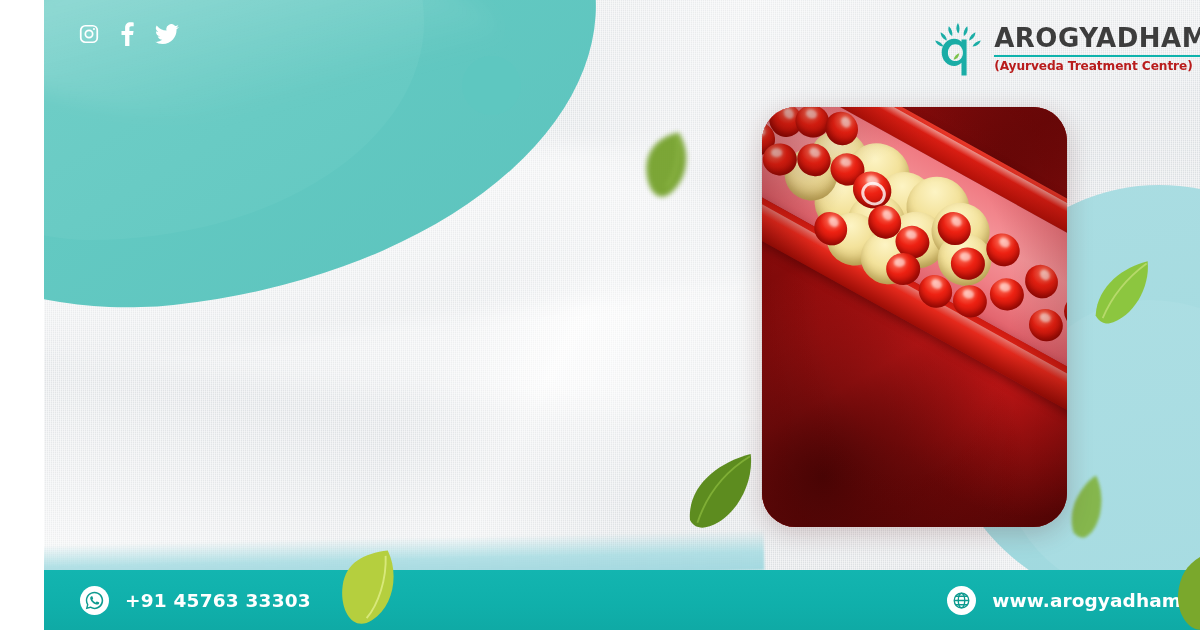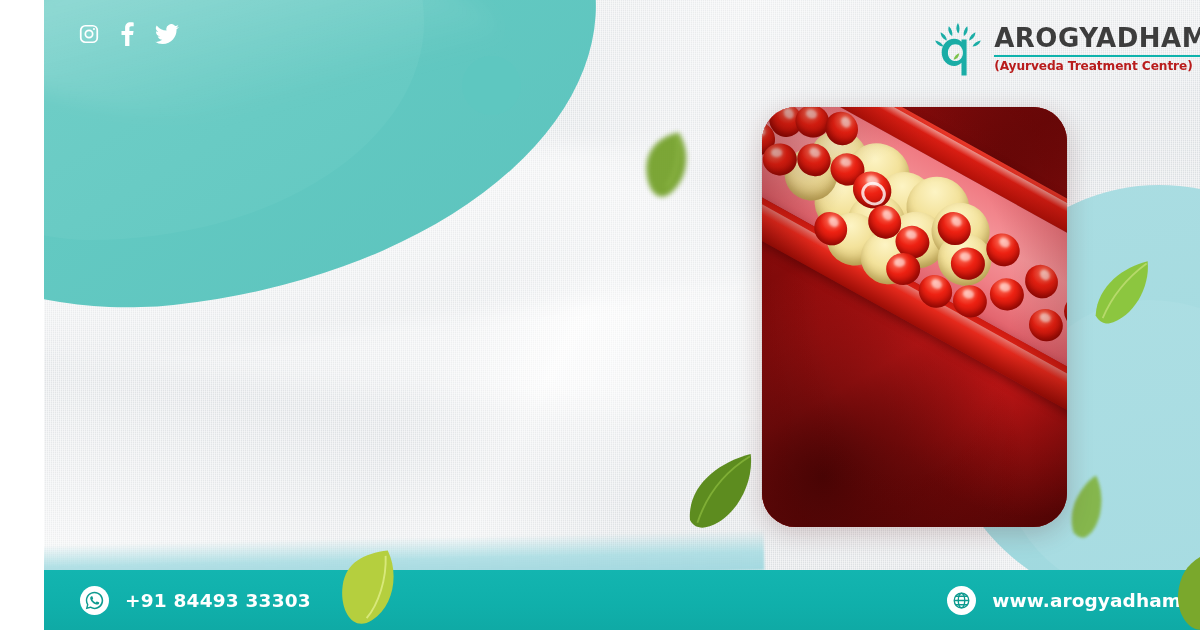--- a/index.html
+++ b/index.html
@@ -533,21 +533,21 @@
   </div>
 
   <div class="footer">
     <div class="footer-inner">
       <div class="contact">
         <span class="badge">
           <svg width="19" height="19" viewBox="0 0 24 24" fill="#0e9a8f">
             <path d="M12 .9C5.9.9 1 5.8 1 11.9c0 2 .5 3.9 1.5 5.5L1 23.1l5.9-1.5c1.6.9 3.3 1.3 5.1 1.3 6.1 0 11-4.9 11-11S18.1.9 12 .9zm0 20.1c-1.7 0-3.3-.5-4.7-1.3l-.3-.2-3.5.9.9-3.4-.2-.4a9.03 9.03 0 0 1-1.4-4.8c0-5 4.1-9.1 9.1-9.1s9.1 4.1 9.1 9.1-4.1 9.2-9 9.2zm5.1-6.8c-.3-.1-1.7-.8-1.9-.9-.3-.1-.4-.1-.6.1-.2.3-.7.9-.8 1-.2.2-.3.2-.6.1-.3-.1-1.2-.4-2.2-1.4-.8-.7-1.4-1.6-1.5-1.9-.2-.3 0-.4.1-.6l.4-.5c.1-.2.2-.3.3-.5 0-.2 0-.4-.1-.5 0-.1-.6-1.5-.8-2-.2-.5-.4-.4-.6-.4h-.5c-.2 0-.5.1-.7.3-.3.3-1 .9-1 2.3s1 2.7 1.1 2.9c.1.2 2 3 4.7 4.2.7.3 1.2.5 1.6.6.7.2 1.3.2 1.8.1.6-.1 1.7-.7 1.9-1.4.2-.7.2-1.3.2-1.4-.1-.2-.3-.3-.6-.4z"></path>
           </svg>
         </span>
-        <span class="contact-text">+91 84493 33303</span>
+        <span class="contact-text">+91 45763 33303</span>
       </div>
       <div class="contact">
         <span class="badge">
           <svg width="19" height="19" viewBox="0 0 24 24" fill="none" stroke="#0e9a8f" stroke-width="1.7">
             <circle cx="12" cy="12" r="9.2"></circle>
             <ellipse cx="12" cy="12" rx="4.1" ry="9.2"></ellipse>
             <path d="M2.9 12h18.2M4.4 6.6h15.2M4.4 17.4h15.2"></path>
           </svg>
         </span>
         <span class="contact-text web">www.arogyadham.in</span>

